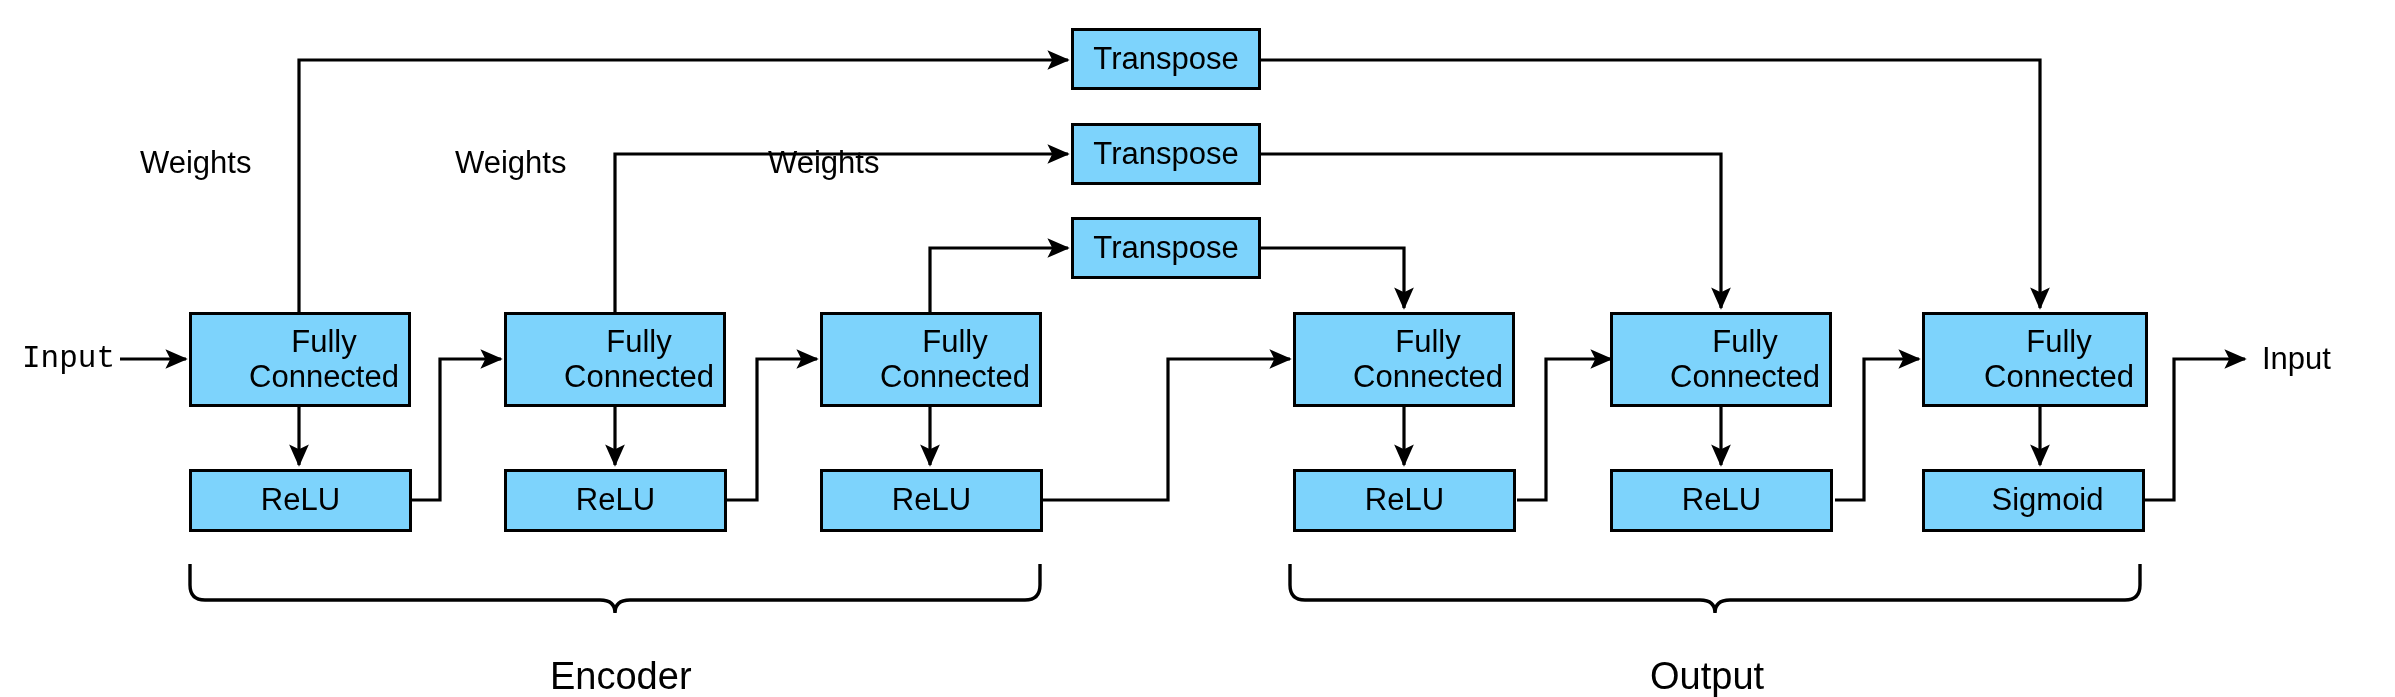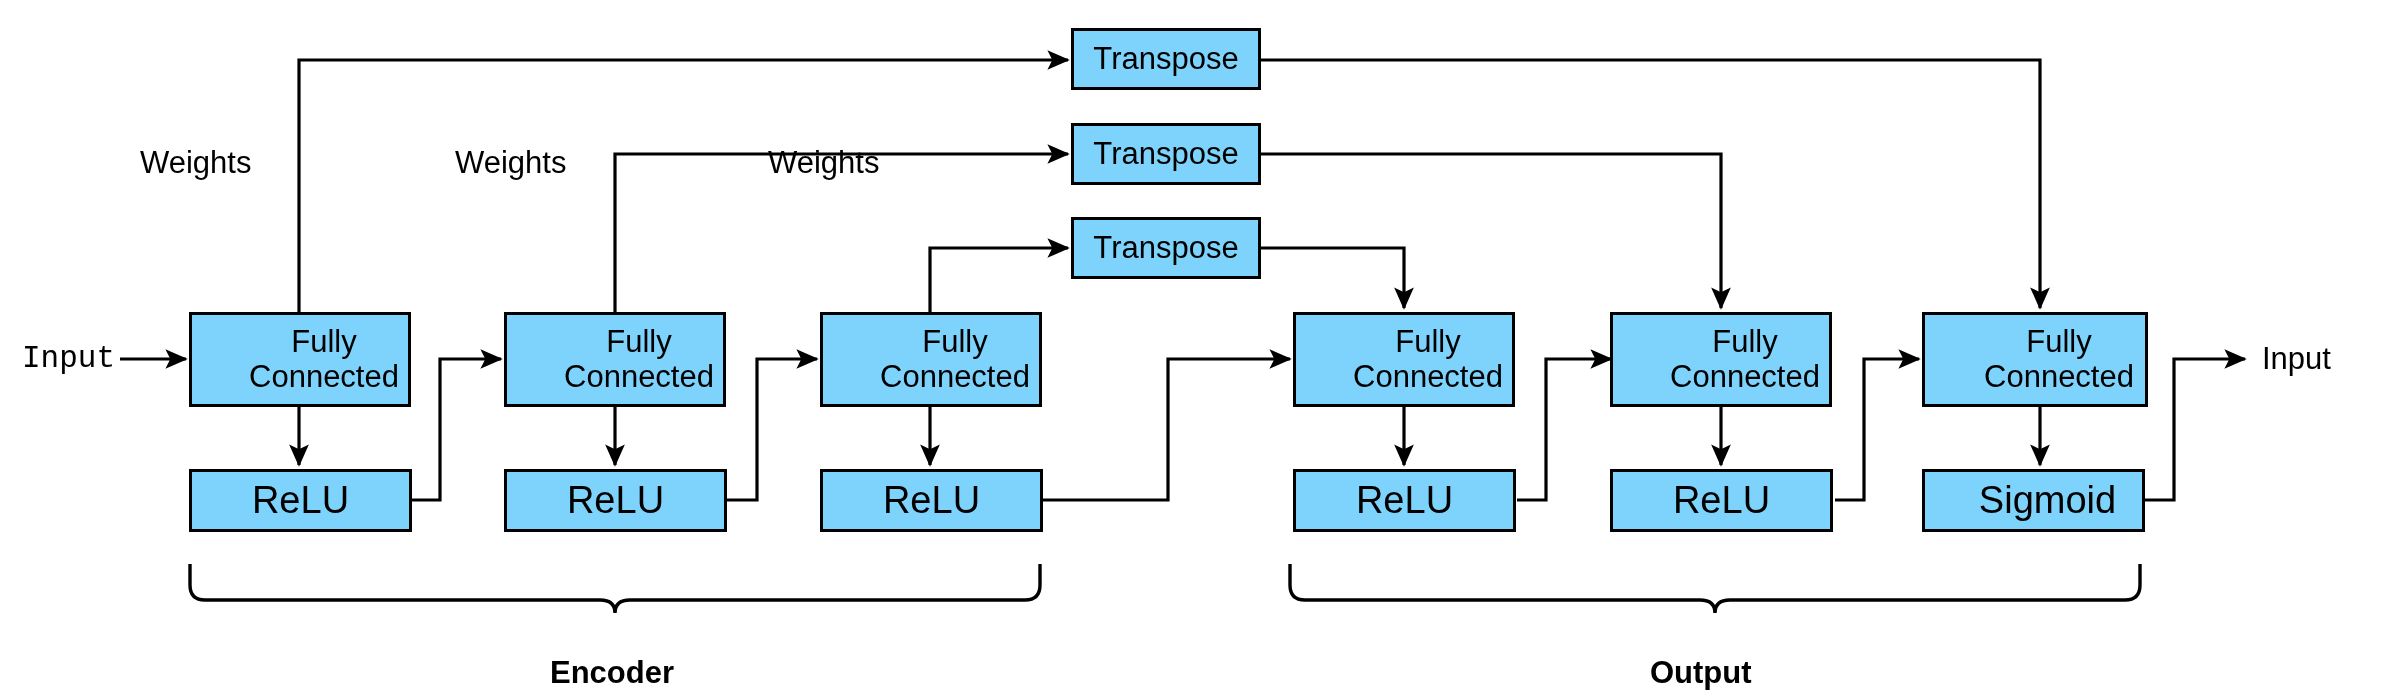--- a/index.html
+++ b/index.html
@@ -3,27 +3,27 @@
 <meta charset="utf-8">
 <style>
   html,body{margin:0;padding:0;background:#ffffff;}
   #stage{position:relative;width:2395px;height:697px;background:#ffffff;
          font-family:"Liberation Sans","DejaVu Sans",sans-serif;overflow:hidden;}
   #wires{position:absolute;left:0;top:0;width:2395px;height:697px;}
   .node{position:absolute;box-sizing:border-box;border:3px solid #000;background:#7dd3fc;
         display:flex;align-items:center;justify-content:center;text-align:center;
         line-height:1.12;color:#000;}
   .node.fc{font-size:31px;padding-left:48px;}
-  .node.act{font-size:38px;}
+  .node.act{font-size:31px;}
   .node.tr{font-size:31px;}
   .node .inner{display:block;padding:0 4px;}
   .txt{position:absolute;color:#000;white-space:nowrap;}
   .wlabel{font-size:31px;}
   .iolabel{font-size:31px;}
-  .grouplabel{font-size:31px;font-weight:bold;}
+  .grouplabel{font-size:38px;}
 </style>
 </head>
 <body>
 
 <div id="stage">
 
   <svg id="wires" viewBox="0 0 2395 697" xmlns="http://www.w3.org/2000/svg">
     <defs>
       <marker id="arrow" viewBox="0 0 10 10" refX="9.2" refY="5" markerWidth="7" markerHeight="7" orient="auto-start-reverse">
         <path d="M 0 0.6 L 10 5 L 0 9.4 L 2.2 5 Z" fill="#000"></path>

